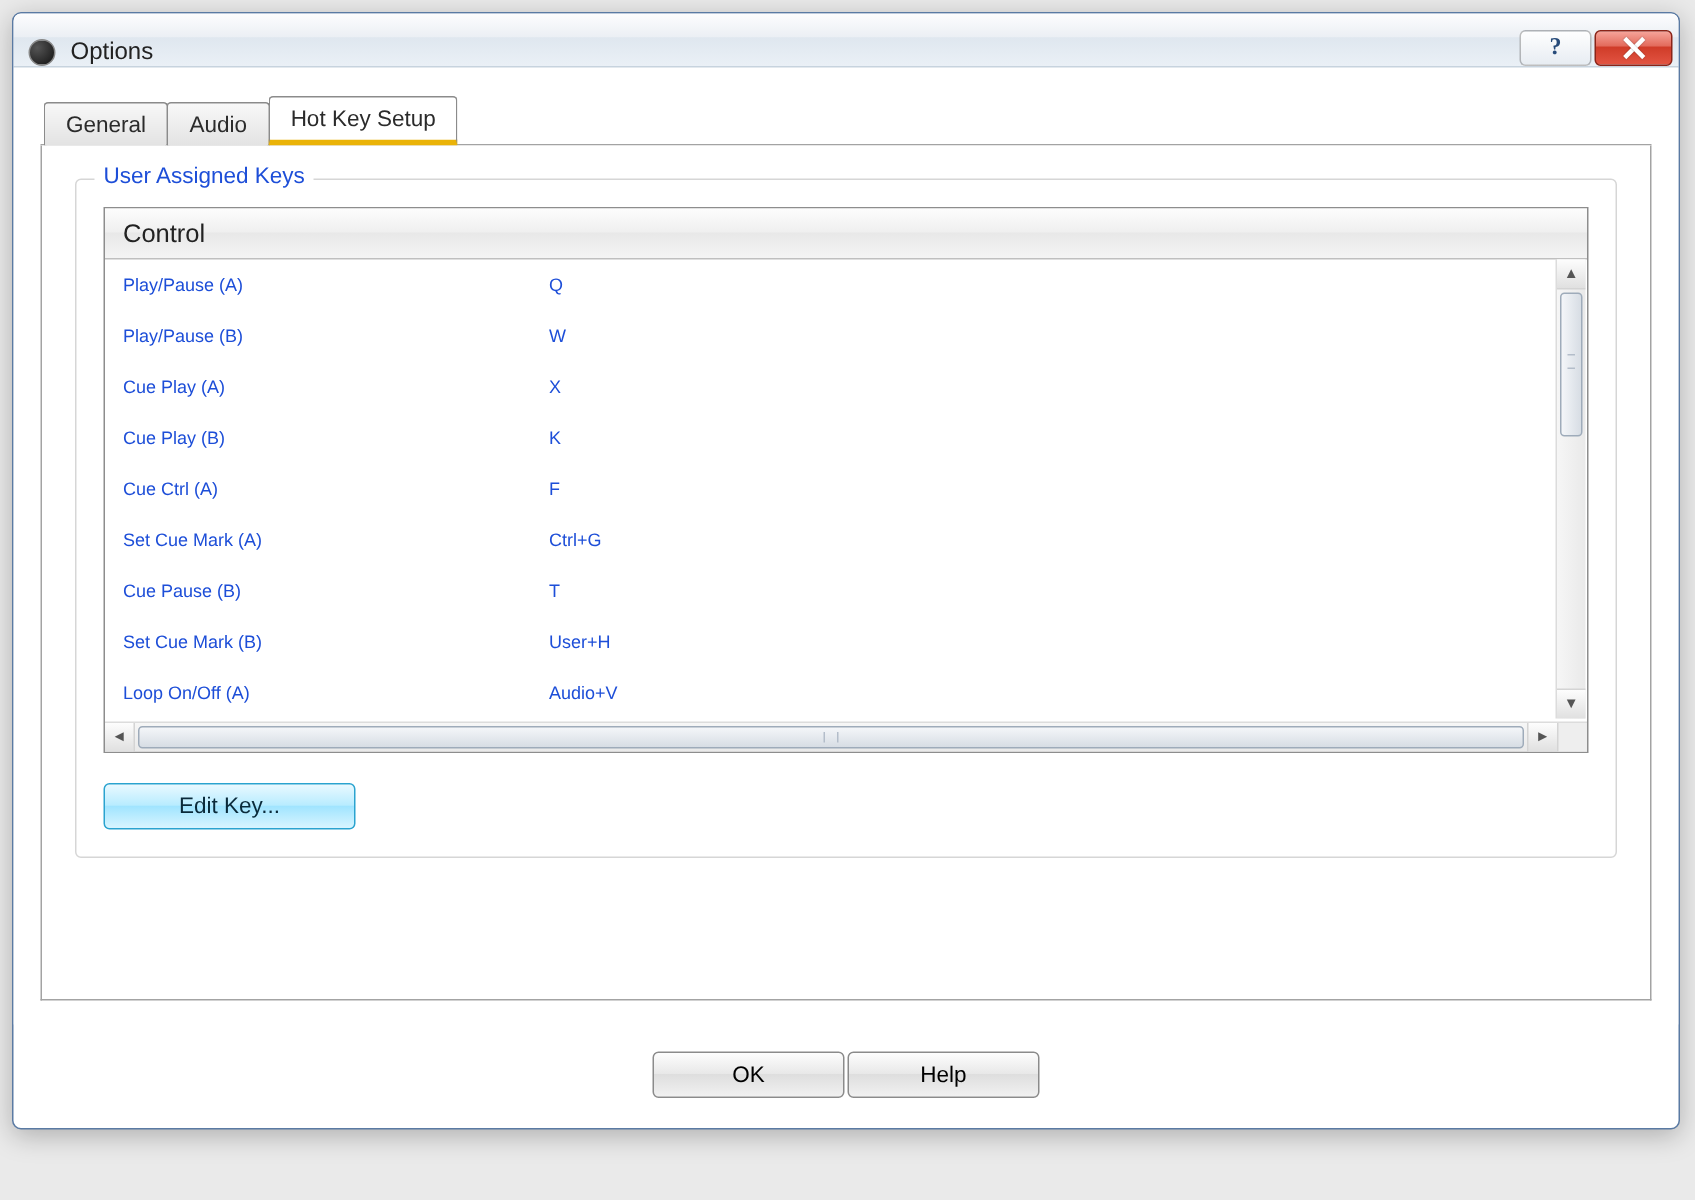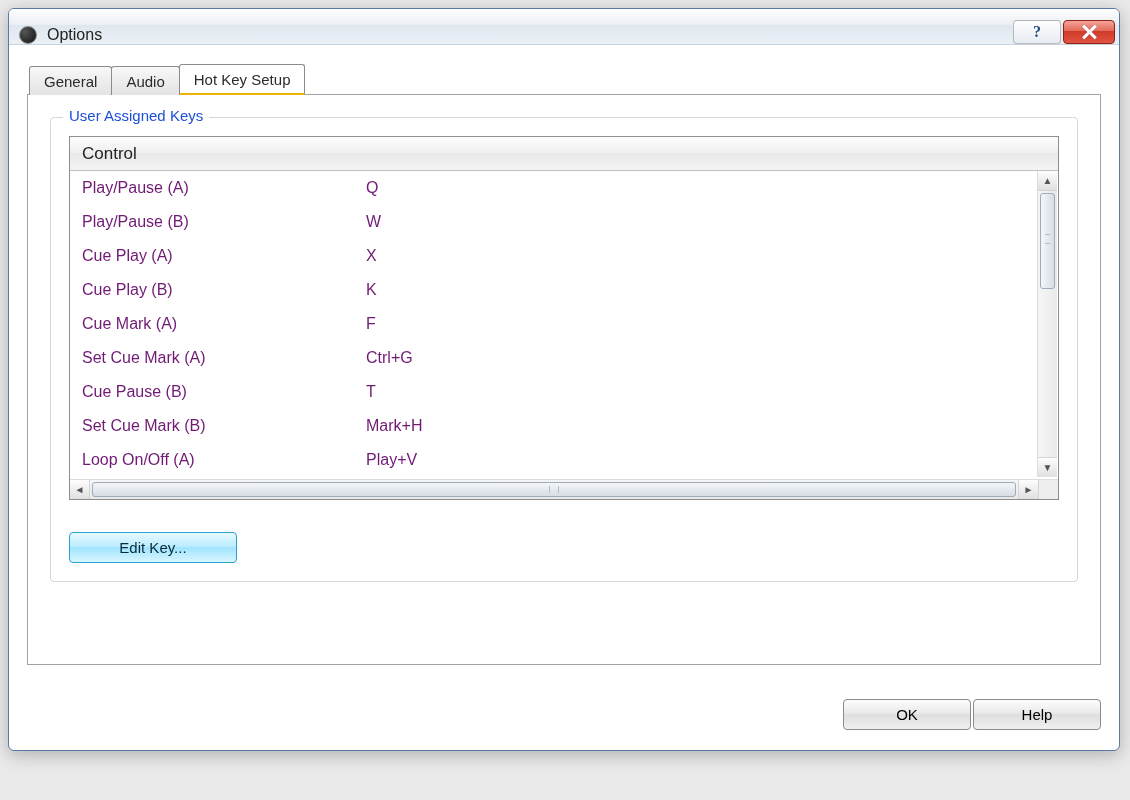--- a/index.html
+++ b/index.html
@@ -92,21 +92,21 @@
     margin-right: -1px;
     background: linear-gradient(#f8f8f8,#e3e3e3);
     font-size: 15px;
     color: #2b2b2b;
     cursor: default;
     position: relative;
     top: 1px;
   }
   .tab.selected {
     background: #fff;
-    border-bottom: 2px solid #eab308;
+    border-bottom: 4px solid #eab308;
     z-index: 2;
     font-weight: 400;
   }
   .tabpage {
     border: 1px solid #a3a3a3;
     border-top: none;
     padding: 22px 22px 24px 22px;
     min-height: 570px;
     background: #fff;
   }
@@ -148,21 +148,21 @@
   .lv-col:last-child { border-right: none; }
   .col-control { width: 296px; }
   .col-key { flex: 1; }
   .lv-body {
     height: 308px;
     overflow: hidden;
     position: relative;
     padding-right: 22px; 
   }
   .lv-row { display: flex; height: 34px; align-items: center; }
-  .lv-cell { font-size: 16px; color: #701a75; }
+  .lv-cell { font-size: 12px; color: #1d4ed8; }
   .lv-cell.c0 { width: 296px; padding-left: 12px; }
   .lv-cell.c1 { flex: 1; }
 
   
   .vscroll {
     position: absolute;
     top: 34px;
     right: 1px;
     width: 20px;
     bottom: 22px;
@@ -230,25 +230,25 @@
     cursor: default;
     min-width: 120px;
     text-align: center;
   }
   .btn-primary {
     border: 1px solid #2aa3cf;
     background: linear-gradient(#e9f9ff,#b8ecff 48%,#9fe4ff 49%,#d8f5ff);
     color: #0a2a3a;
     min-width: 168px;
   }
-  .edit-row { margin-top: 32px; }
+  .edit-row { margin-top: 20px; }
 
   .footer {
     display: flex;
-    justify-content: flex-end;
+    justify-content: center;
     gap: 2px;
     padding: 18px 18px 20px 18px;
   }
   .btn.footer-btn { min-width: 128px; }
 
 </style>
 </head>
 <body>
 
 <div class="window">
@@ -291,38 +291,38 @@
             </div>
             <div class="lv-row">
               <div class="lv-cell c0">Cue Play (A)</div>
               <div class="lv-cell c1">X</div>
             </div>
             <div class="lv-row">
               <div class="lv-cell c0">Cue Play (B)</div>
               <div class="lv-cell c1">K</div>
             </div>
             <div class="lv-row">
-              <div class="lv-cell c0">Cue Mark (A)</div>
+              <div class="lv-cell c0">Cue Ctrl (A)</div>
               <div class="lv-cell c1">F</div>
             </div>
             <div class="lv-row">
               <div class="lv-cell c0">Set Cue Mark (A)</div>
               <div class="lv-cell c1">Ctrl+G</div>
             </div>
             <div class="lv-row">
               <div class="lv-cell c0">Cue Pause (B)</div>
               <div class="lv-cell c1">T</div>
             </div>
             <div class="lv-row">
               <div class="lv-cell c0">Set Cue Mark (B)</div>
-              <div class="lv-cell c1">Mark+H</div>
+              <div class="lv-cell c1">User+H</div>
             </div>
             <div class="lv-row">
               <div class="lv-cell c0">Loop On/Off (A)</div>
-              <div class="lv-cell c1">Play+V</div>
+              <div class="lv-cell c1">Audio+V</div>
             </div>
           </div>
 
           <div class="vscroll">
             <div class="vs-arrow">▲</div>
             <div class="vs-thumb"></div>
             <div class="vs-arrow vs-down">▼</div>
           </div>
 
           <div class="hscroll">

